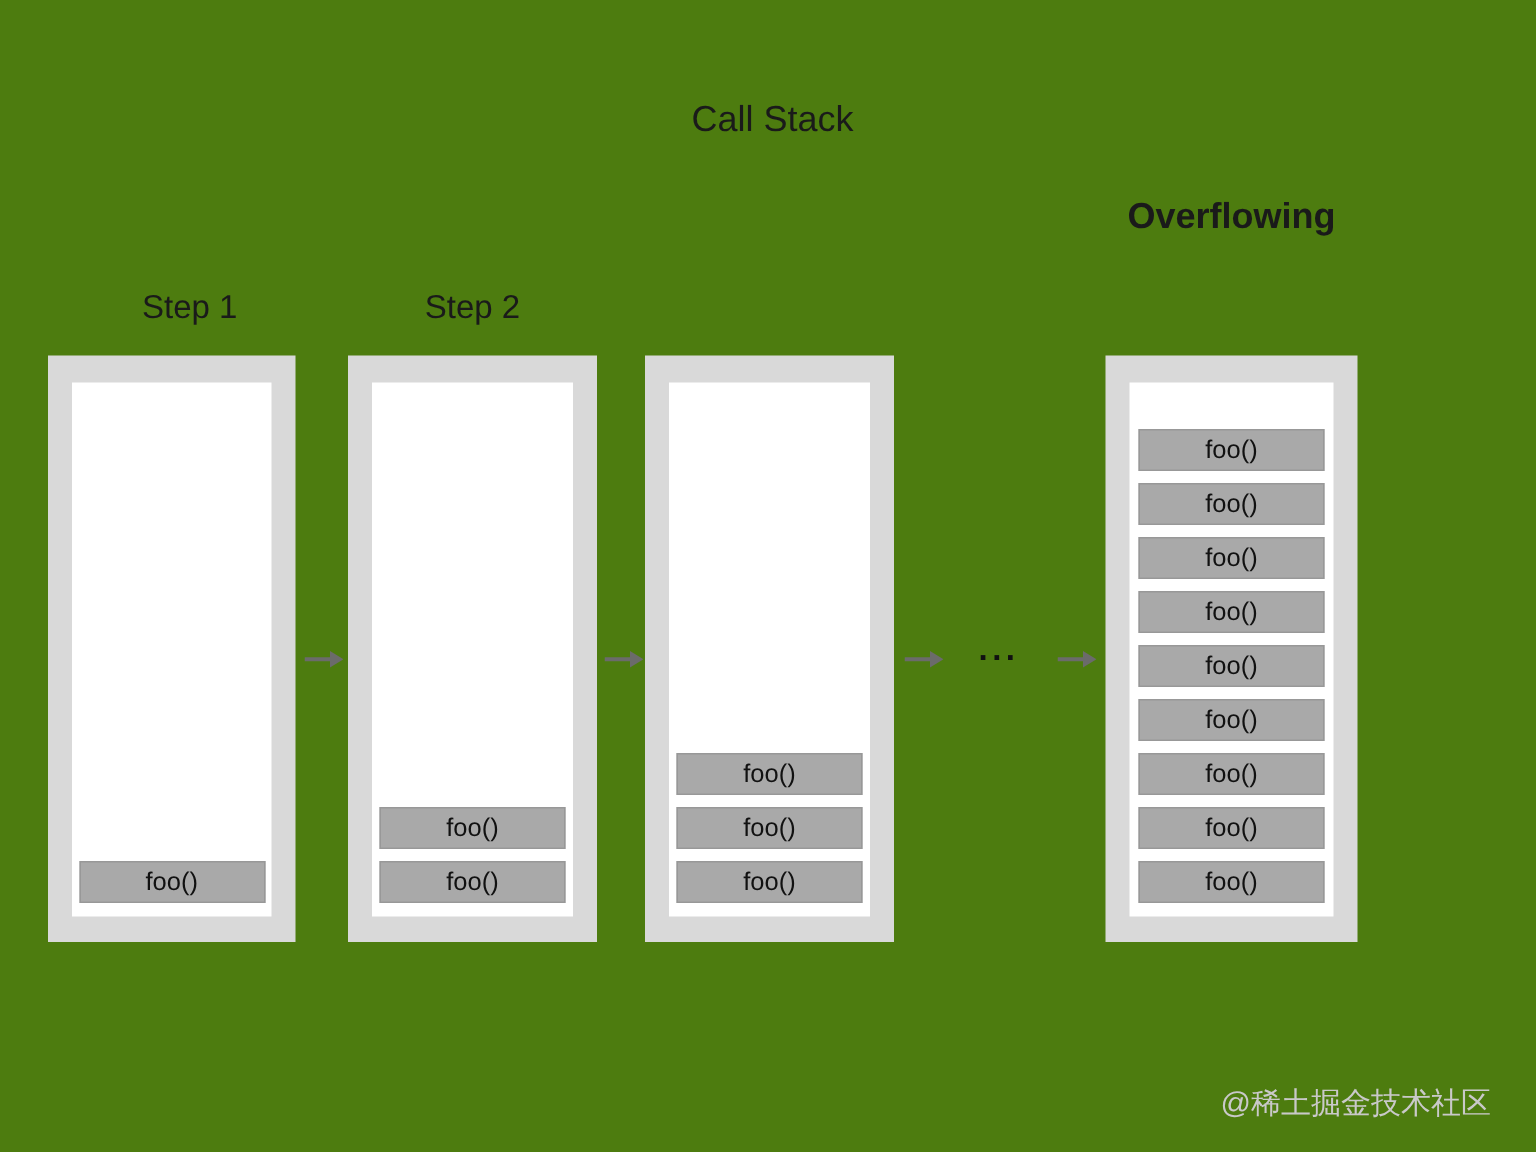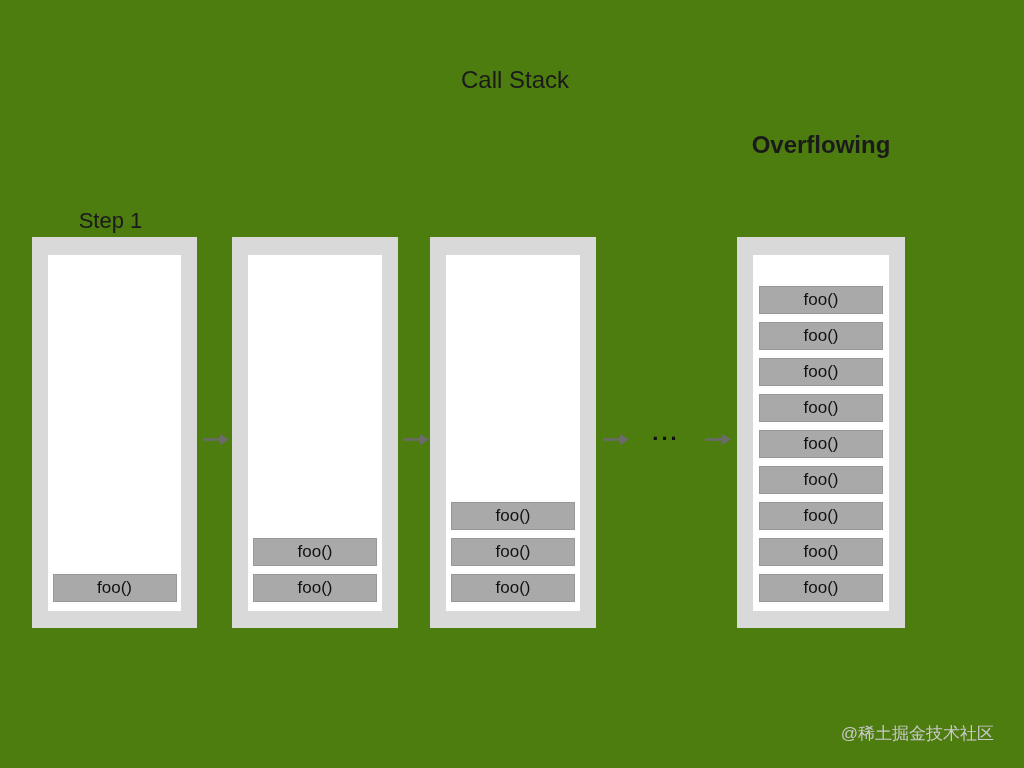--- a/index.html
+++ b/index.html
@@ -88,32 +88,33 @@
     left: 646px; top: 420px; width: 40px;
     text-align: center;
     font-size: 22px;
     font-weight: 700;
     letter-spacing: 3px;
     color: #111111;
   }
   .watermark {
     position: absolute;
     top: 722px; right: 30px;
-    font-size: 17px;
+    font-size: 20px;
     color: var(--watermark-color);
   }
 </style>
 </head>
 <body>
 
 <div class="canvas">
 
   <div class="title">Call Stack</div>
 
-  <div class="step-label" style="left:28px;width:165px;margin-top:16px;">Step 1</div>
+  <div class="step-label" style="left:44px;width:165px;">Step 1</div>
+  <div class="step-label" style="left:232px;width:166px;">Step 2</div>
   <div class="overflow-label">Overflowing</div>
 
   <div class="stack-container" style="left:32px;width:165px;">
     <div class="stack-inner"></div>
     <div class="frames">
         <div class="frame">foo()</div>
       </div>
   </div>
 
   <div class="stack-container" style="left:232px;width:166px;">

